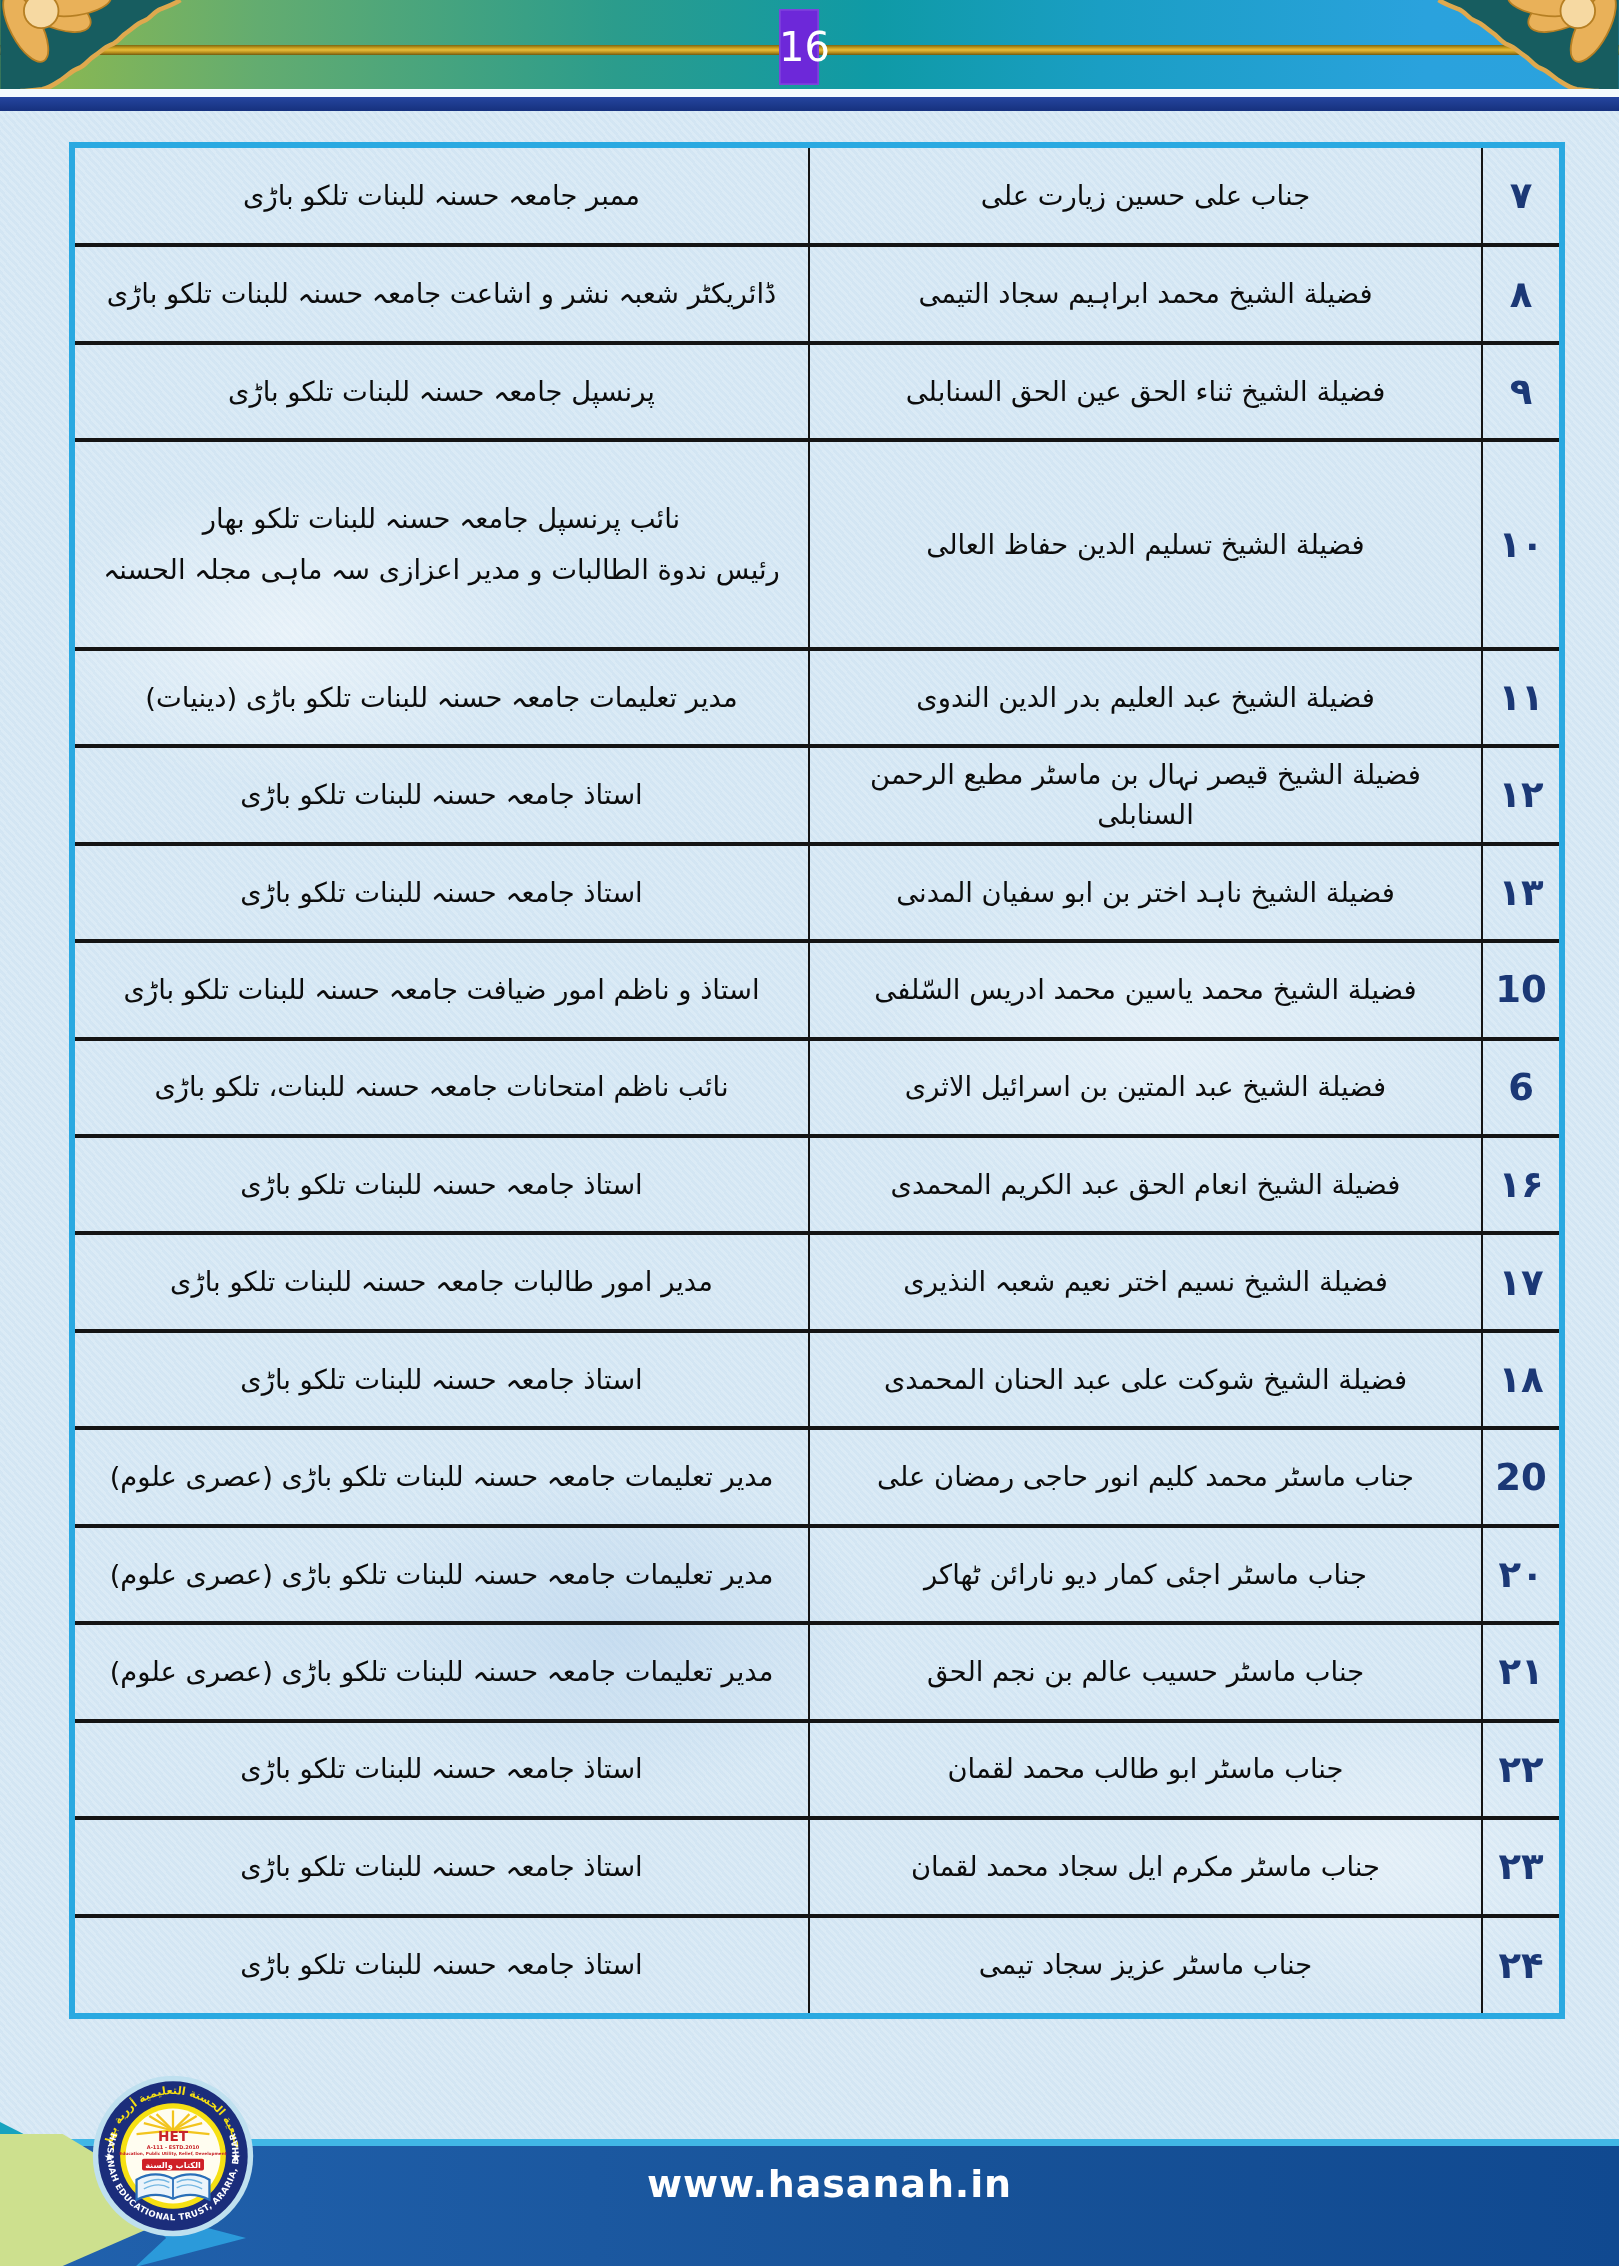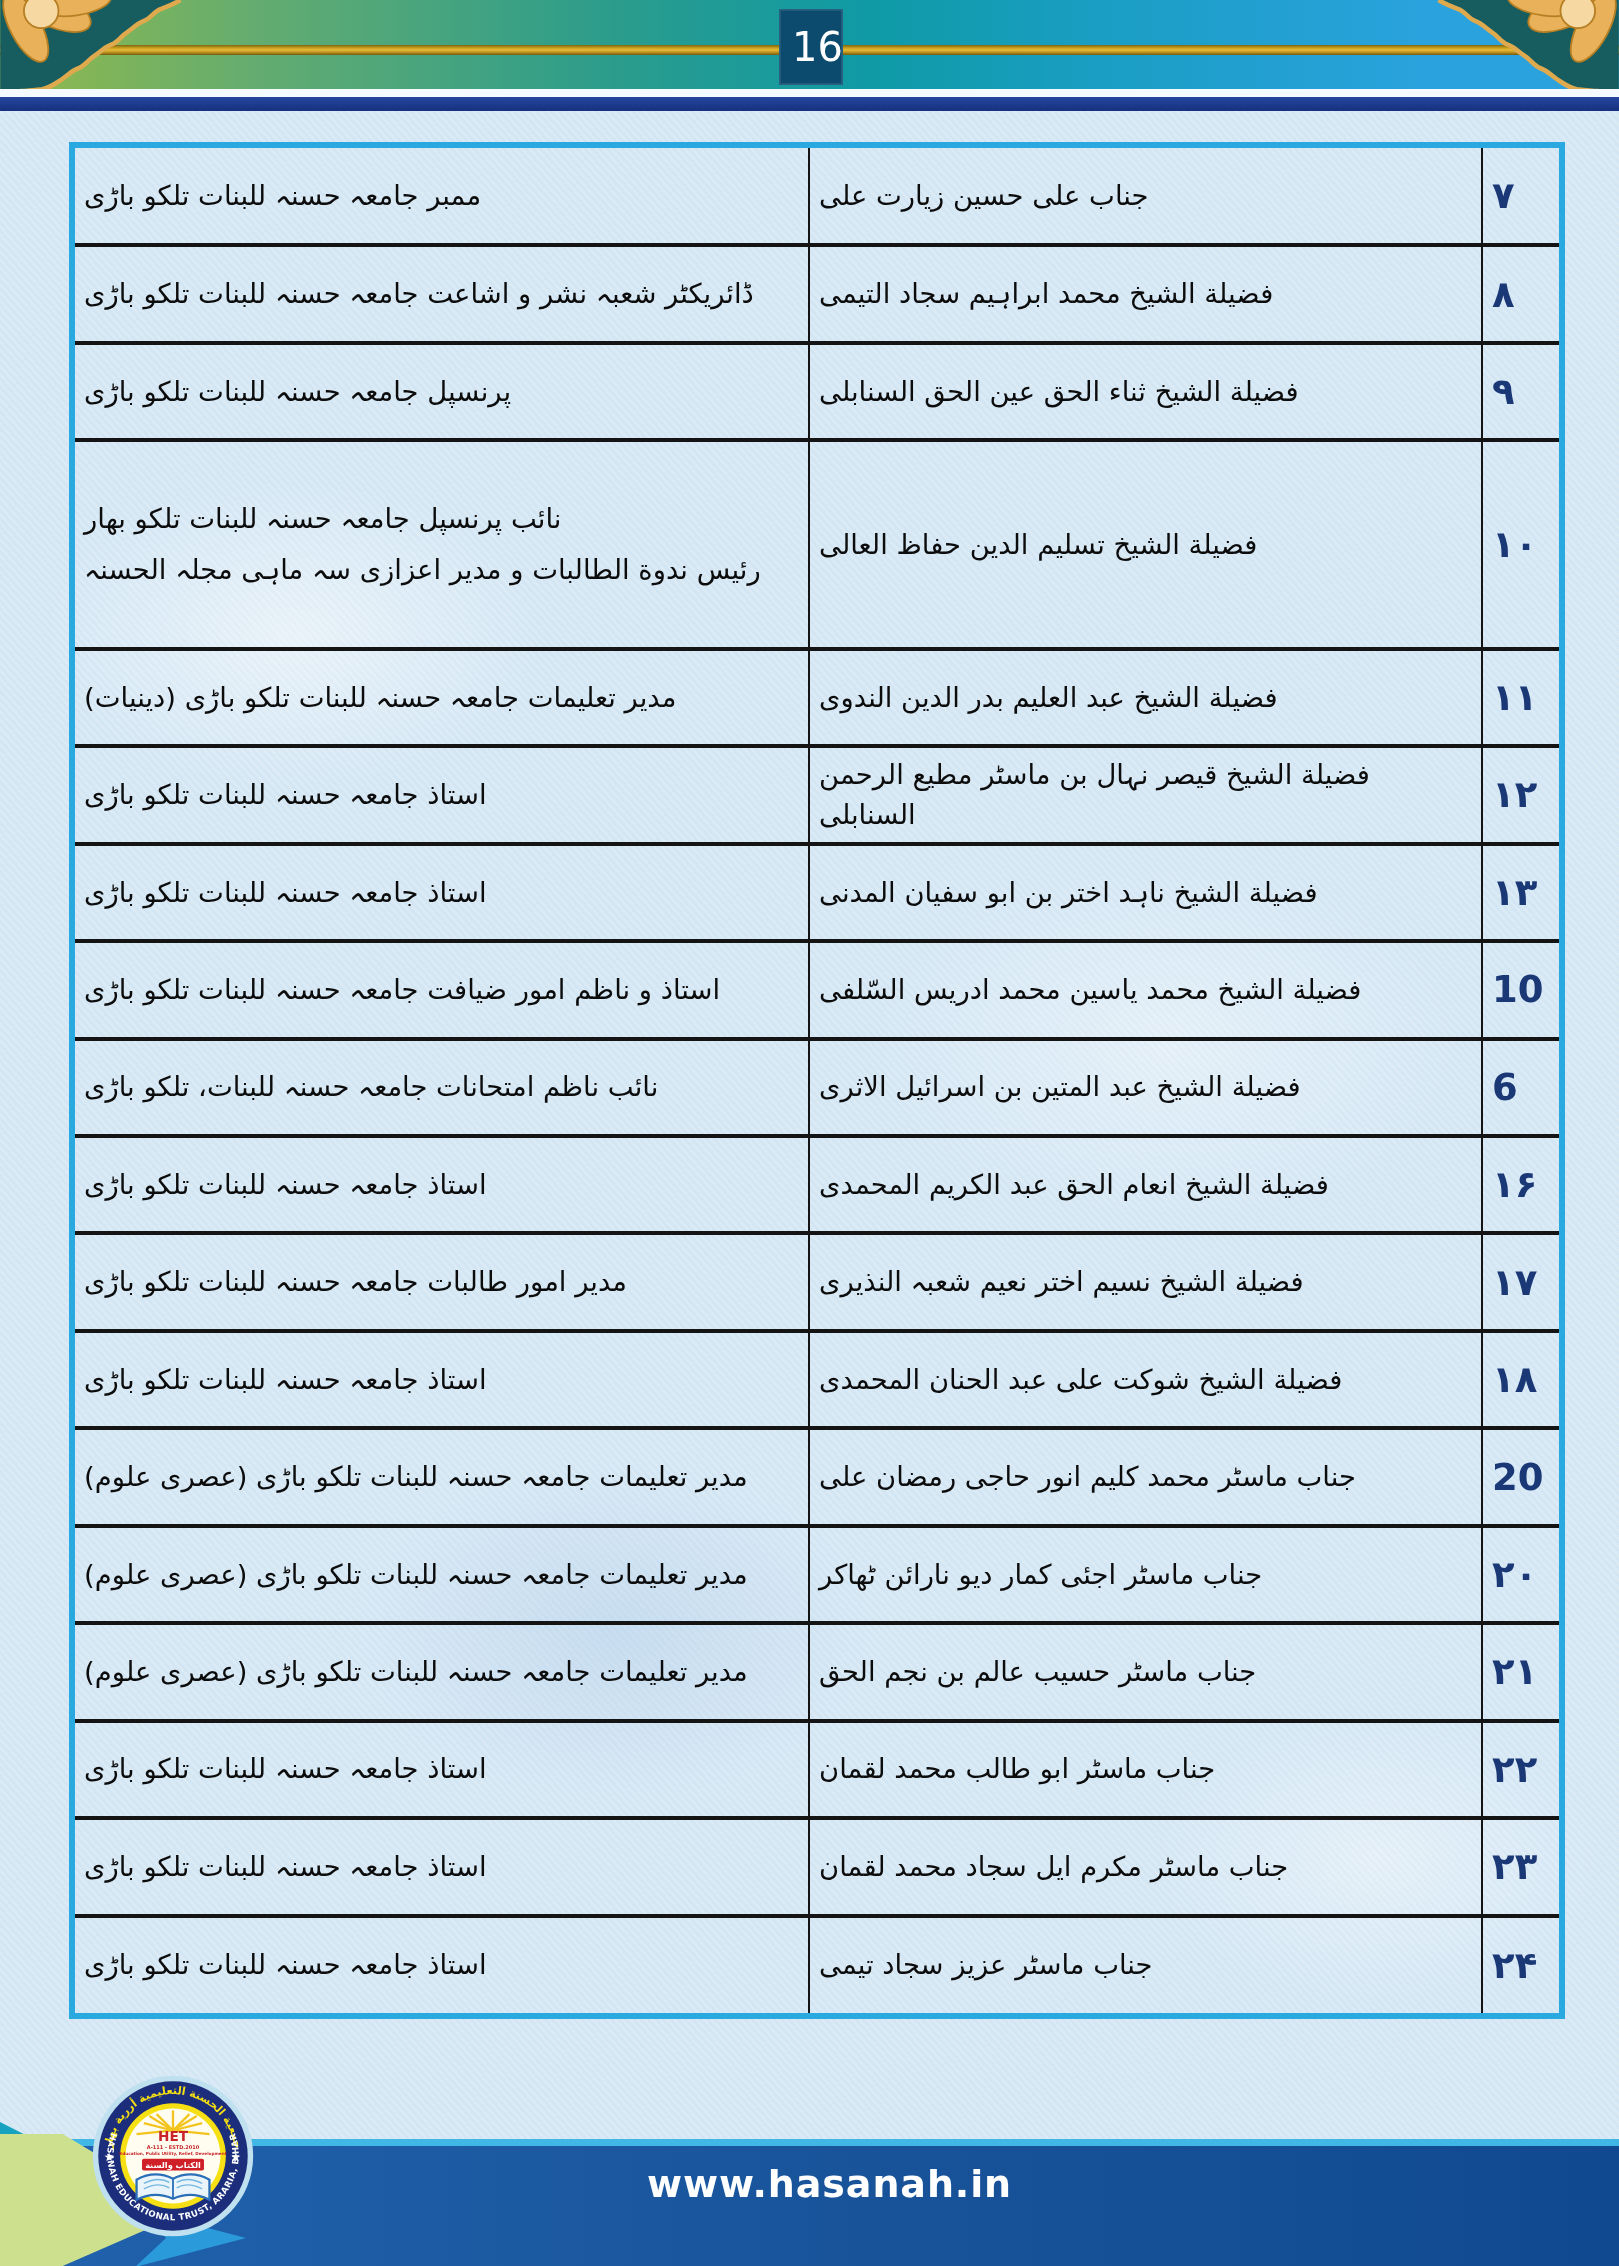--- a/index.html
+++ b/index.html
@@ -18,30 +18,30 @@
   .header-band{position:absolute;top:0;left:0;width:1619px;height:89px;
     background:linear-gradient(90deg,#93ba4b 0%,#63ac70 16%,#2b9c8c 38%,#0f9aa6 54%,#1a9ec4 68%,#2aa2dd 88%,#2ba2de 100%);}
   .gold-line{position:absolute;top:45px;left:0;width:1619px;height:10px;
     background:linear-gradient(180deg,#7c6511 0%,#caa01e 30%,#e7bb39 50%,#b2891a 78%,#6f5a10 100%);}
   .orn{position:absolute;top:0;width:208px;height:91px;}
   .orn.left{left:0;}
   .orn.right{right:0;transform:scaleX(-1);}
   .white-strip{position:absolute;top:89px;left:0;width:1619px;height:8.2px;background:#f4fafd;}
   .navy-band{position:absolute;top:97px;left:0;width:1619px;height:13.7px;
     background:linear-gradient(180deg,#25459f 0%,#16317e 100%);}
-  .page-badge{position:absolute;left:779px;top:9.1px;width:64px;height:76px;background:#0c4a6e;
-    display:flex;align-items:center;justify-content:flex-end;z-index:5;
+  .page-badge{position:absolute;left:779px;top:9.1px;width:40px;height:76px;background:#6d28d9;
+    display:flex;align-items:center;justify-content:flex-start;z-index:5;
     box-shadow:inset 0 0 0 1.8px rgba(255,255,255,.12);}
   .page-badge span{color:#fff;font-size:40px;font-weight:normal;}
   
   .staff-table-wrap{position:absolute;left:69px;top:142px;width:1496px;height:1877px;
     border:6.4px solid #2aa9e1;box-sizing:border-box;}
   table.staff{width:100%;height:100%;border-collapse:collapse;direction:rtl;table-layout:fixed;}
   table.staff td{border:2.7px solid #141414;border-top-width:4.6px;border-bottom-width:4.6px;
-    vertical-align:middle;text-align:left;padding:3.7px 9.1px;box-sizing:border-box;}
+    vertical-align:middle;text-align:center;padding:3.7px 9.1px;box-sizing:border-box;}
   table.staff tr:first-child td{border-top:none;}
   table.staff tr:last-child td{border-bottom:none;}
   table.staff td:first-child{border-right:none;}
   table.staff td:last-child{border-left:none;}
   table.staff tr{height:93px;}
   table.staff tr.double{height:199px;}
   td.num{font-size:37px;font-weight:bold;color:#1b3876;}
   td.name,td.pos{font-size:27.4px;color:#0c0c0c;line-height:1.45;}
   td.pos div{padding:5.5px 0;}
   

